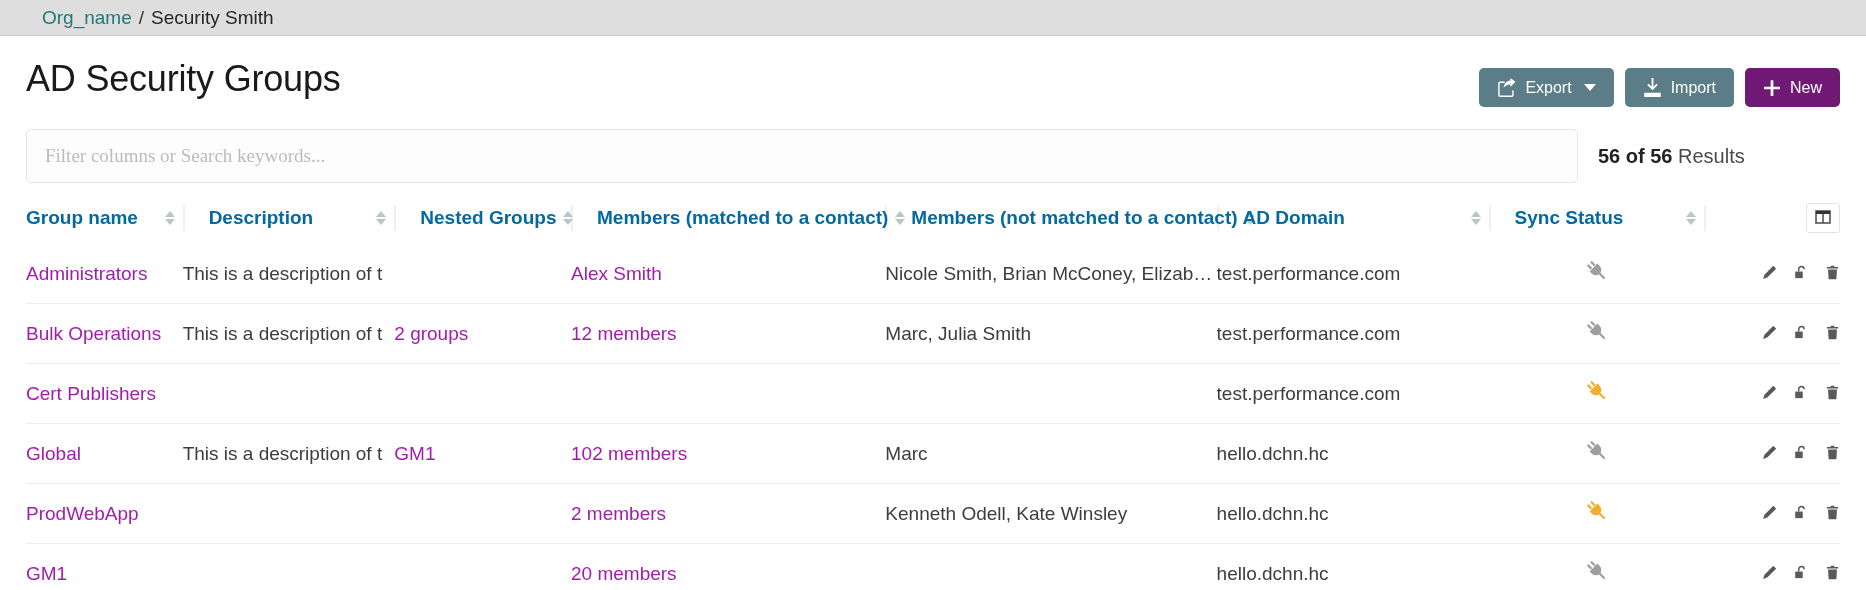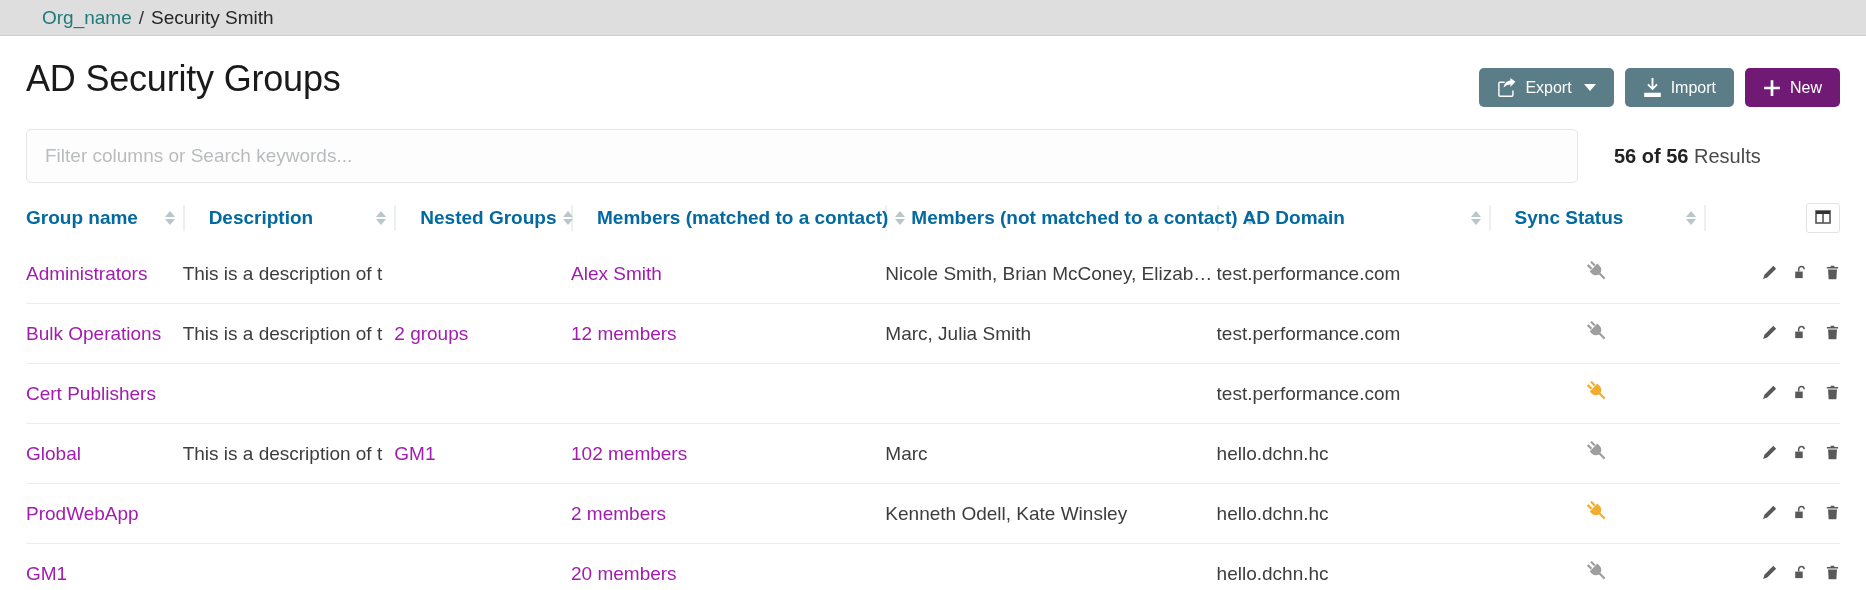--- a/index.html
+++ b/index.html
@@ -79,31 +79,31 @@
     padding: 22px 26px 0 26px;
     gap: 20px;
   }
   .search-input {
     flex: 0 0 1552px;
     height: 54px;
     border: 1px solid #e6e6e6;
     border-radius: 5px;
     background: #fdfdfd;
     font-size: 19px;
-    font-family: Liberation Sans, sans-serif;
+    font-family: Liberation Serif, serif;
     padding: 0 18px;
     color: #444;
   }
   .search-input::placeholder { color: #b9bcbe; }
   .results-count {
     font-size: 20px;
     color: #4a4a4a;
     white-space: nowrap;
   }
-  .results-count b { color: #222; font-weight: 700; margin-left: 16px; }
+  .results-count b { color: #222; font-weight: 700; }
 
   
   .table-wrap { padding: 0 26px; margin-top: 22px; }
   table.grid {
     width: 100%;
     border-collapse: collapse;
     table-layout: fixed;
   }
   table.grid thead th {
     text-align: left;

